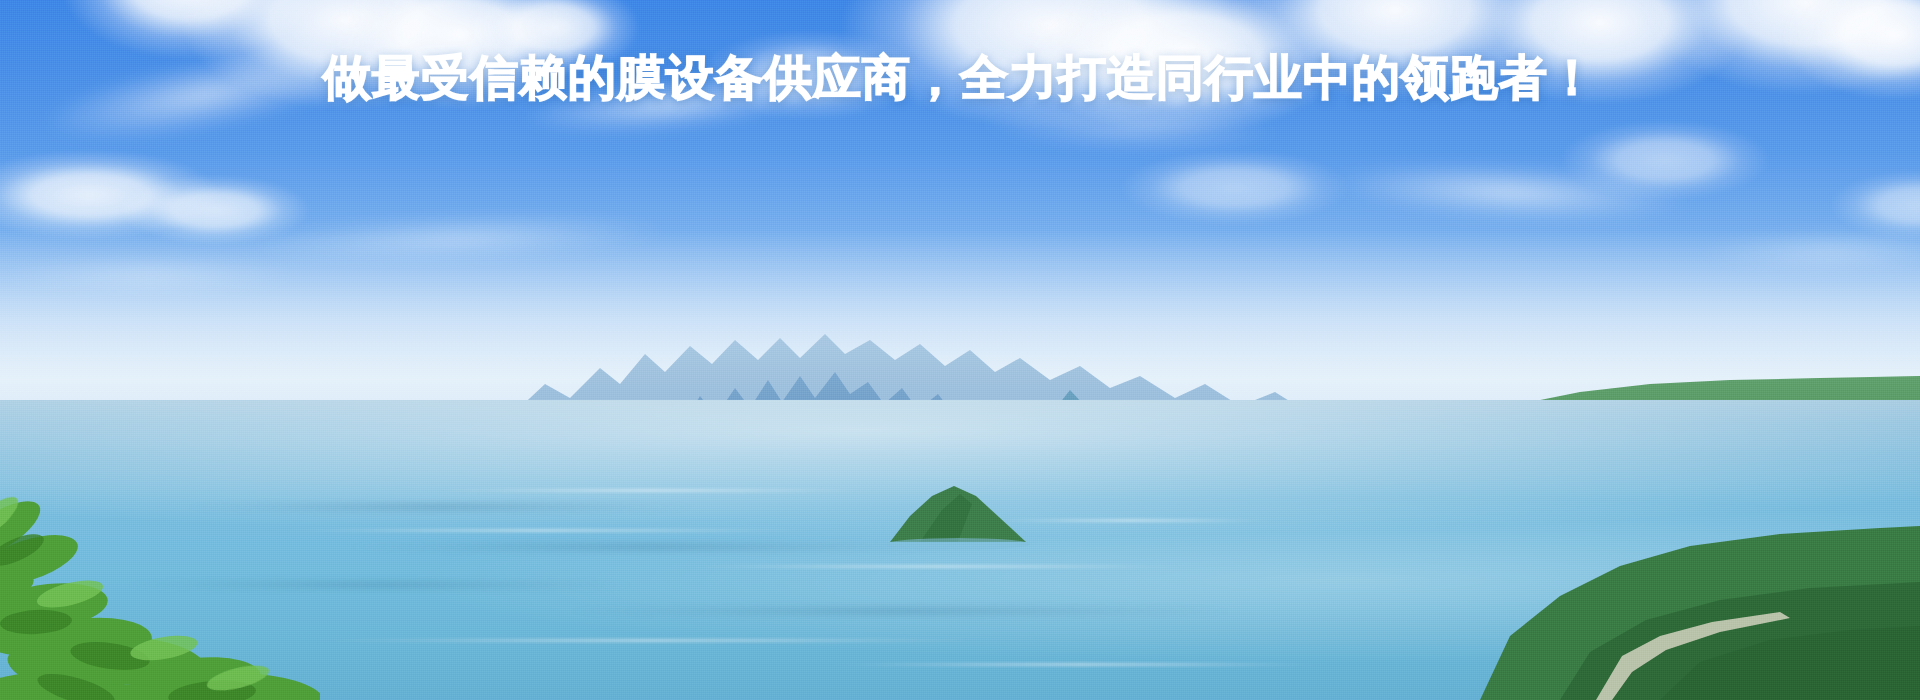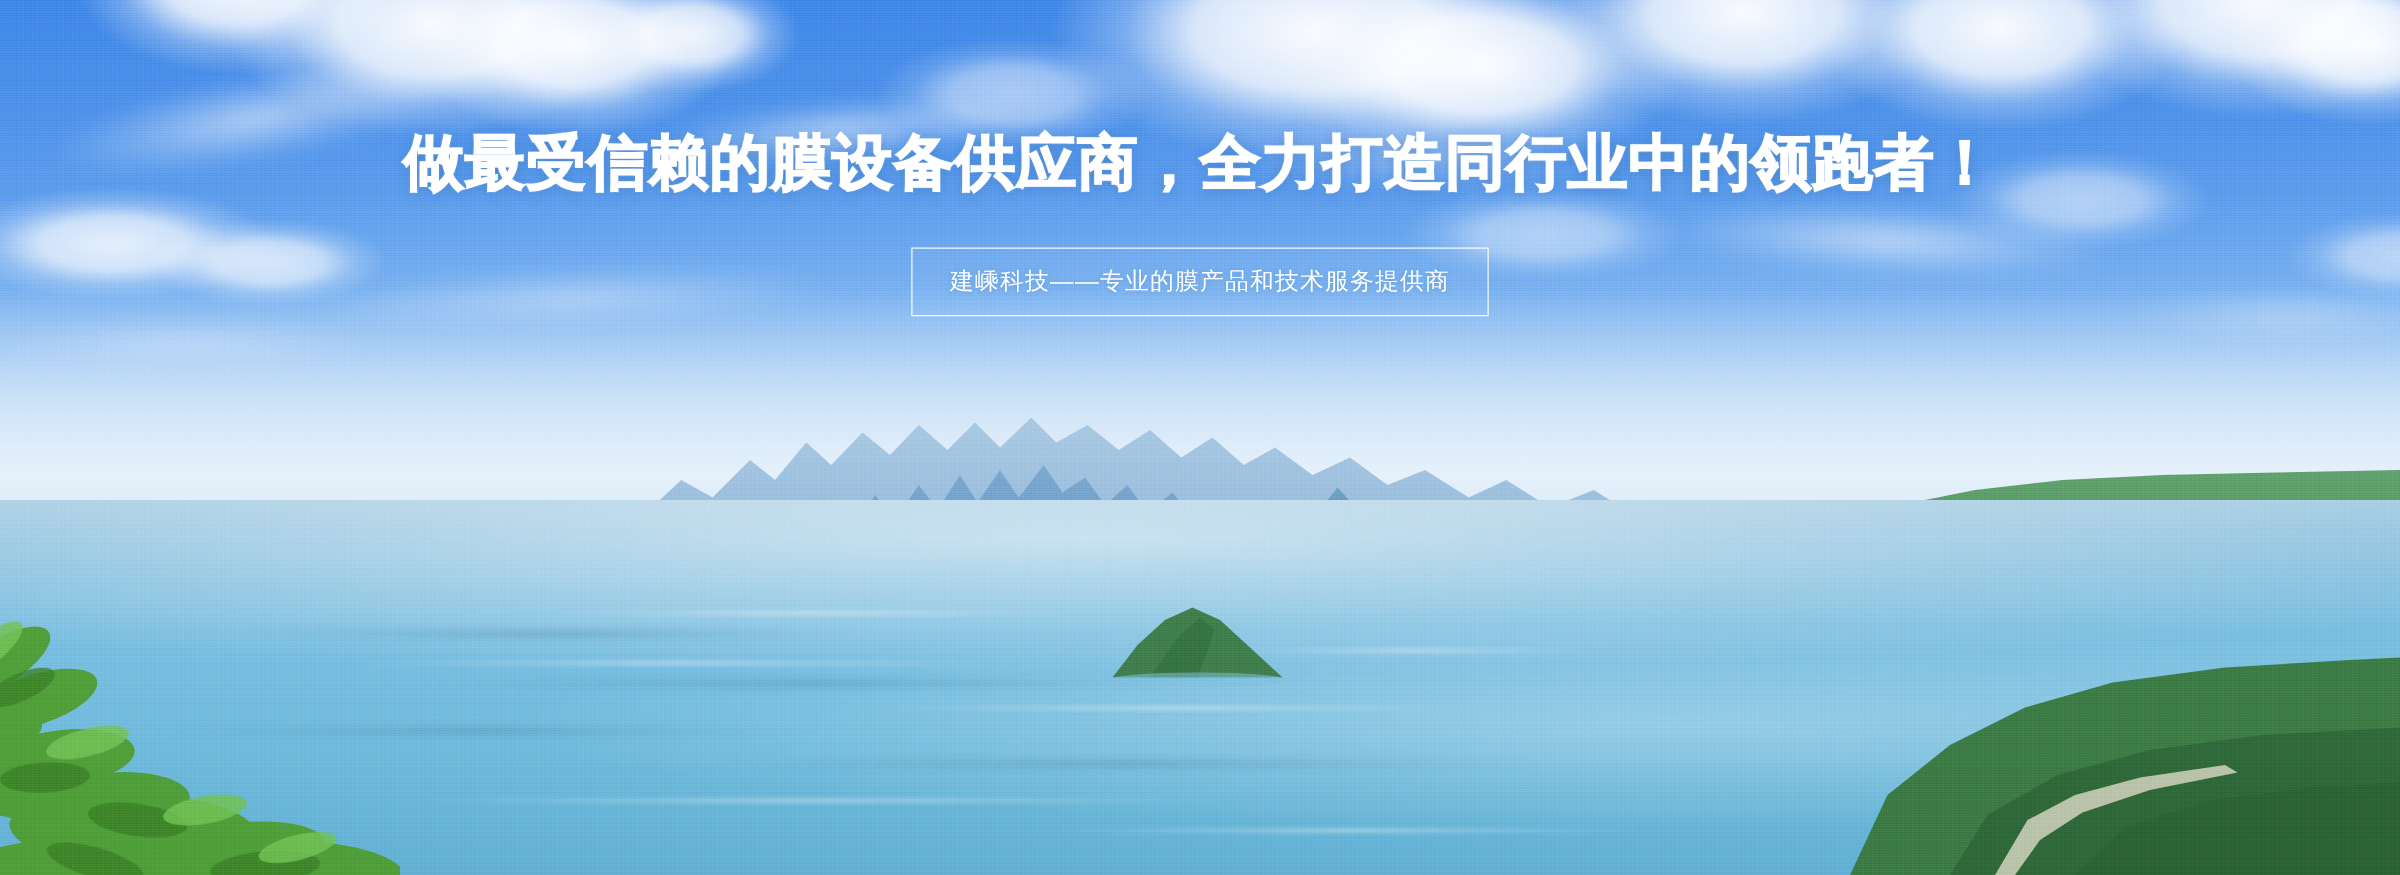--- a/index.html
+++ b/index.html
@@ -131,21 +131,21 @@
   
   .foliage { position:absolute; left:-20px; bottom:-10px; width:340px; height:300px; }
 
   
   .overlay {
     position:absolute; inset:0;
     display:flex; flex-direction:column; align-items:center;
     pointer-events:none;
   }
   .title {
-    margin-top:98px;
+    margin-top:46px;
     font-size:48px;
     font-weight:bold;
     letter-spacing:1px;
     color:#ffffff;
     white-space:nowrap;
     text-shadow:0 2px 10px rgba(40,100,170,.45), 0 0 2px rgba(255,255,255,.7);
     -webkit-text-stroke:1.5px #ffffff;
   }
   .subtitle {
     margin-top:38px;
@@ -344,16 +344,15 @@
       <ellipse cx="90" cy="184" rx="34" ry="11" transform="rotate(-14 90 184)"></ellipse>
       <ellipse cx="184" cy="238" rx="34" ry="11" transform="rotate(-10 184 238)"></ellipse>
       <ellipse cx="258" cy="268" rx="32" ry="10" transform="rotate(-14 258 268)"></ellipse>
     </g>
   </svg>
 
   <div class="grain"></div>
 
   <div class="overlay">
     <div class="title">做最受信赖的膜设备供应商，全力打造同行业中的领跑者！</div>
-    <div class="tagbox">建嵊科技——专业的膜产品和技术服务提供商</div>
   </div>
 
 </div>
 
 </body></html>

